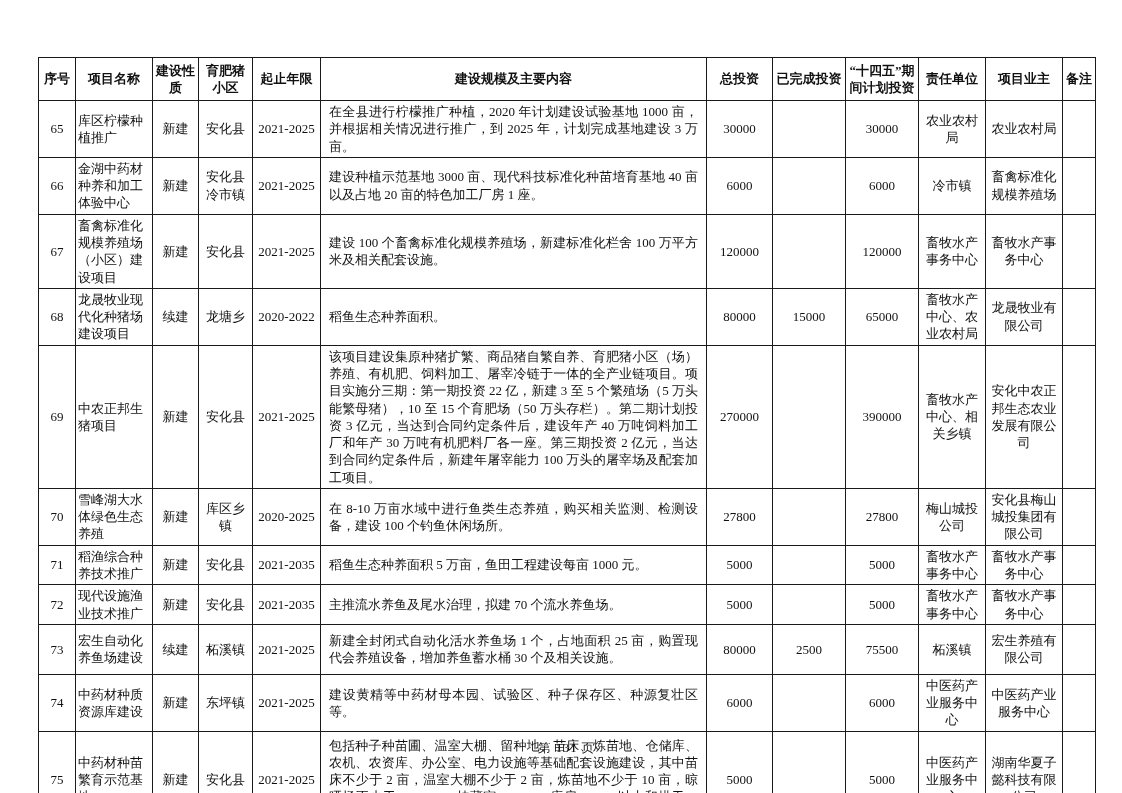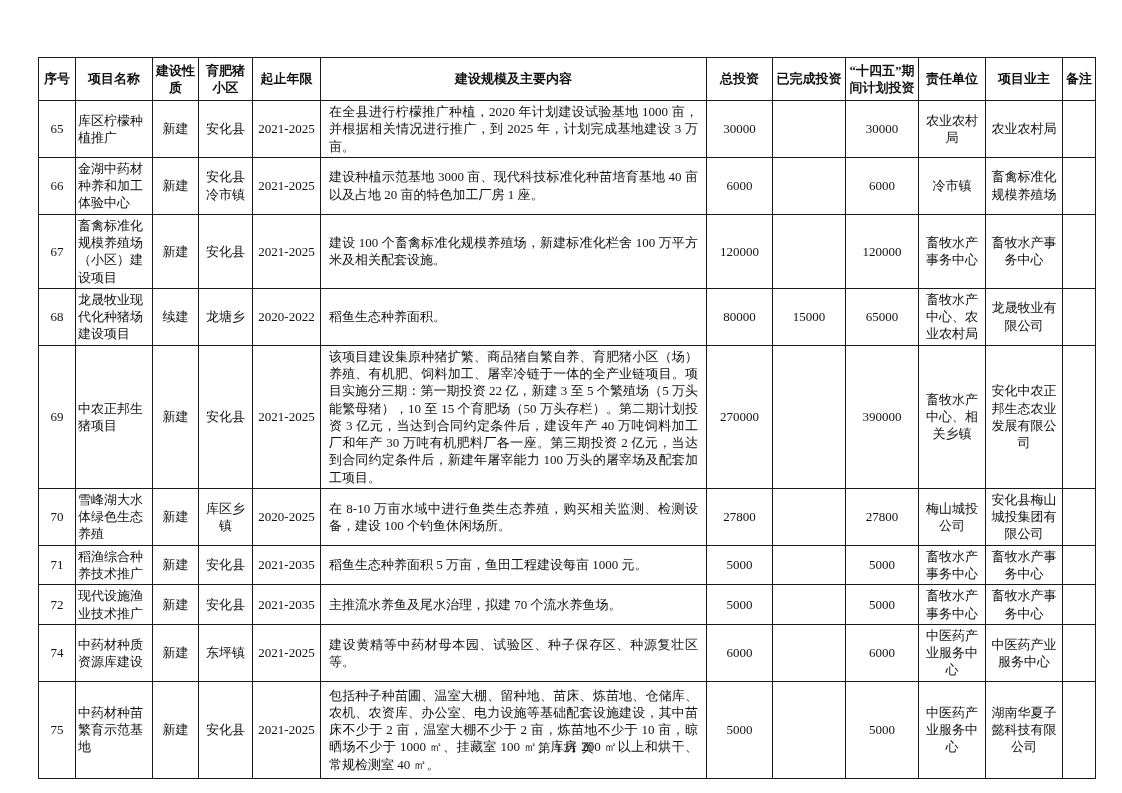--- a/index.html
+++ b/index.html
@@ -193,20 +193,34 @@
           <td>安化县</td>
           <td>2021-2035</td>
           <td class="left justify">主推流水养鱼及尾水治理，拟建 70 个流水养鱼场。</td>
           <td>5000</td>
           <td></td>
           <td>5000</td>
           <td>畜牧水产事务中心</td>
           <td>畜牧水产事务中心</td>
           <td></td>
         </tr>
+        <tr style="height: 50px;">
+          <td>73</td>
+          <td class="left name">宏生自动化养鱼场建设</td>
+          <td>续建</td>
+          <td>柘溪镇</td>
+          <td>2021-2025</td>
+          <td class="left justify">新建全封闭式自动化活水养鱼场 1 个，占地面积 25 亩，购置现代会养殖设备，增加养鱼蓄水桶 30 个及相关设施。</td>
+          <td>80000</td>
+          <td>2500</td>
+          <td>75500</td>
+          <td>柘溪镇</td>
+          <td>宏生养殖有限公司</td>
+          <td></td>
+        </tr>
         <tr style="height: 39px;">
           <td>74</td>
           <td class="left name">中药材种质资源库建设</td>
           <td>新建</td>
           <td>东坪镇</td>
           <td>2021-2025</td>
           <td class="left justify">建设黄精等中药材母本园、试验区、种子保存区、种源复壮区等。</td>
           <td>6000</td>
           <td></td>
           <td>6000</td>

